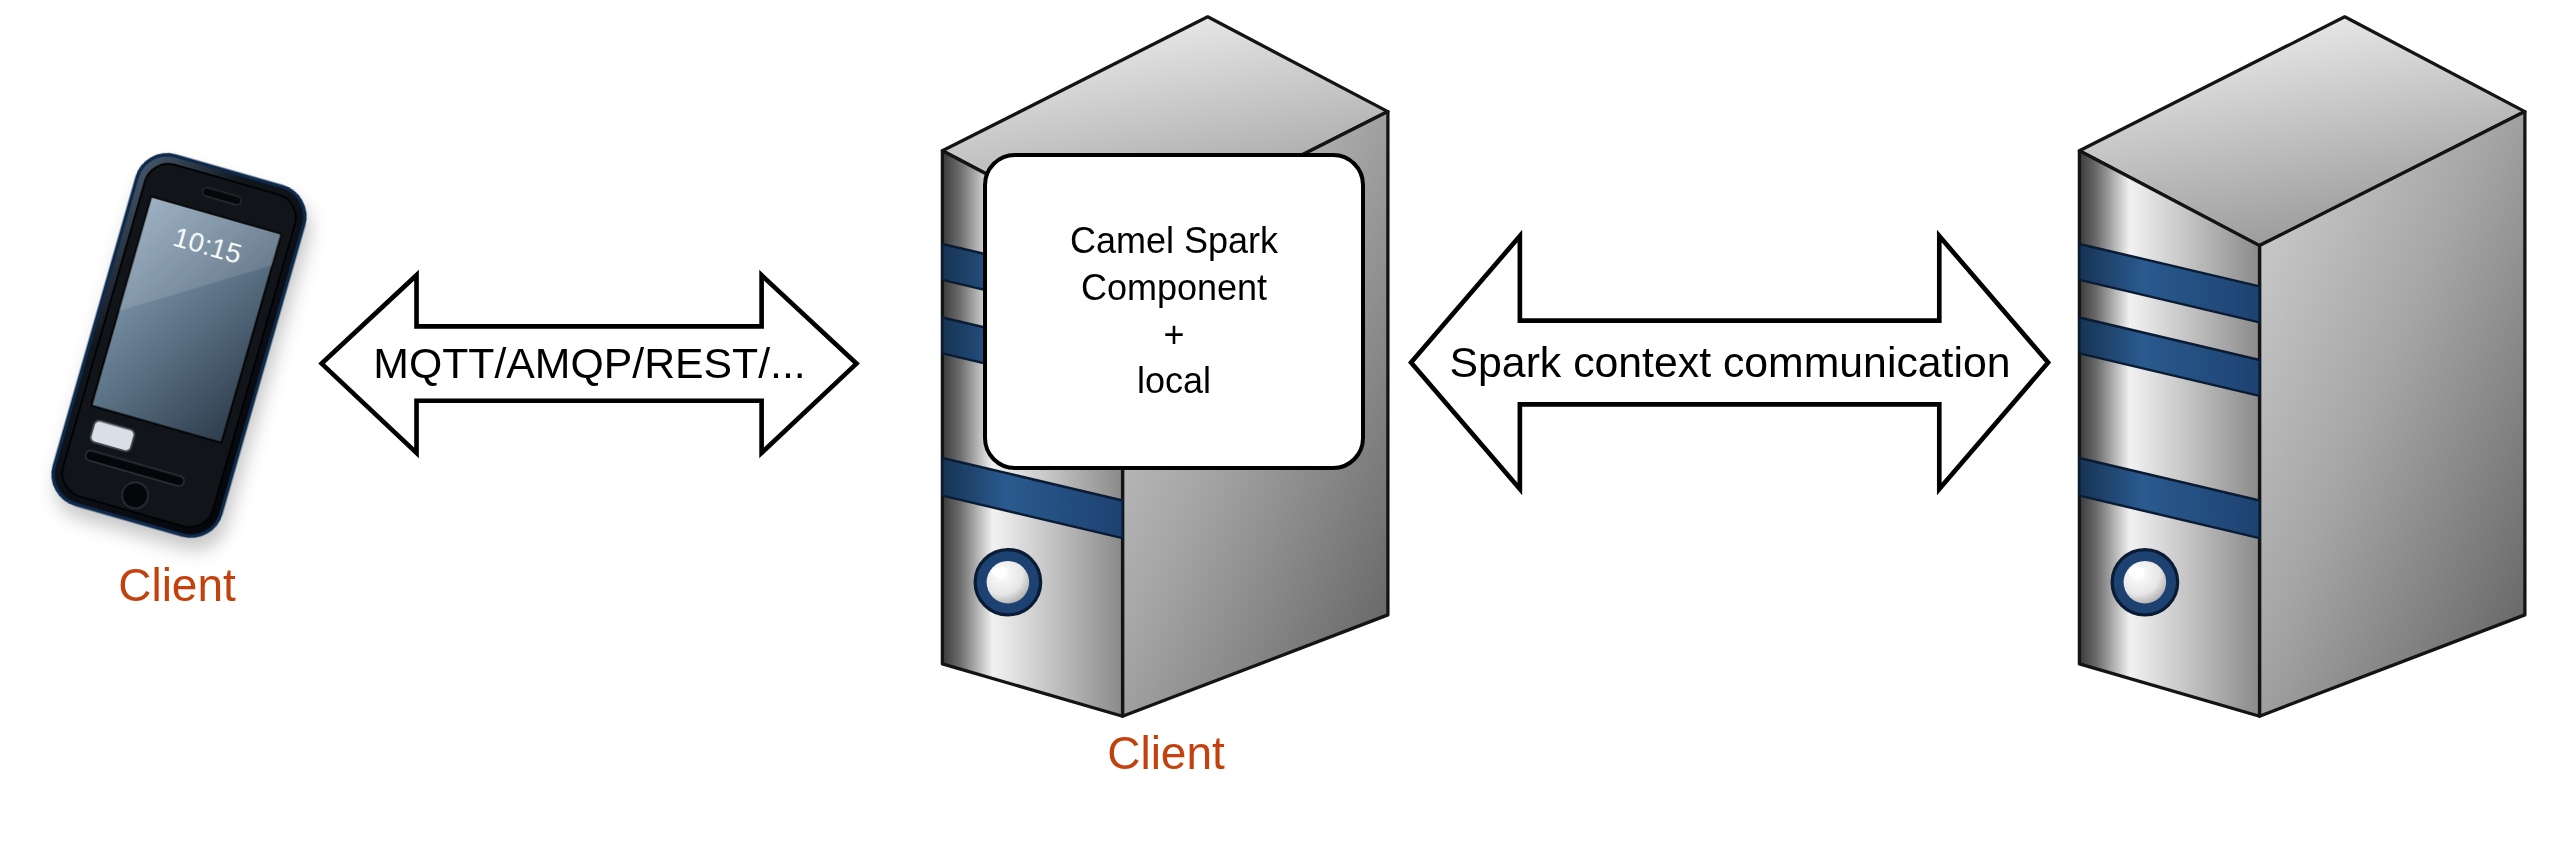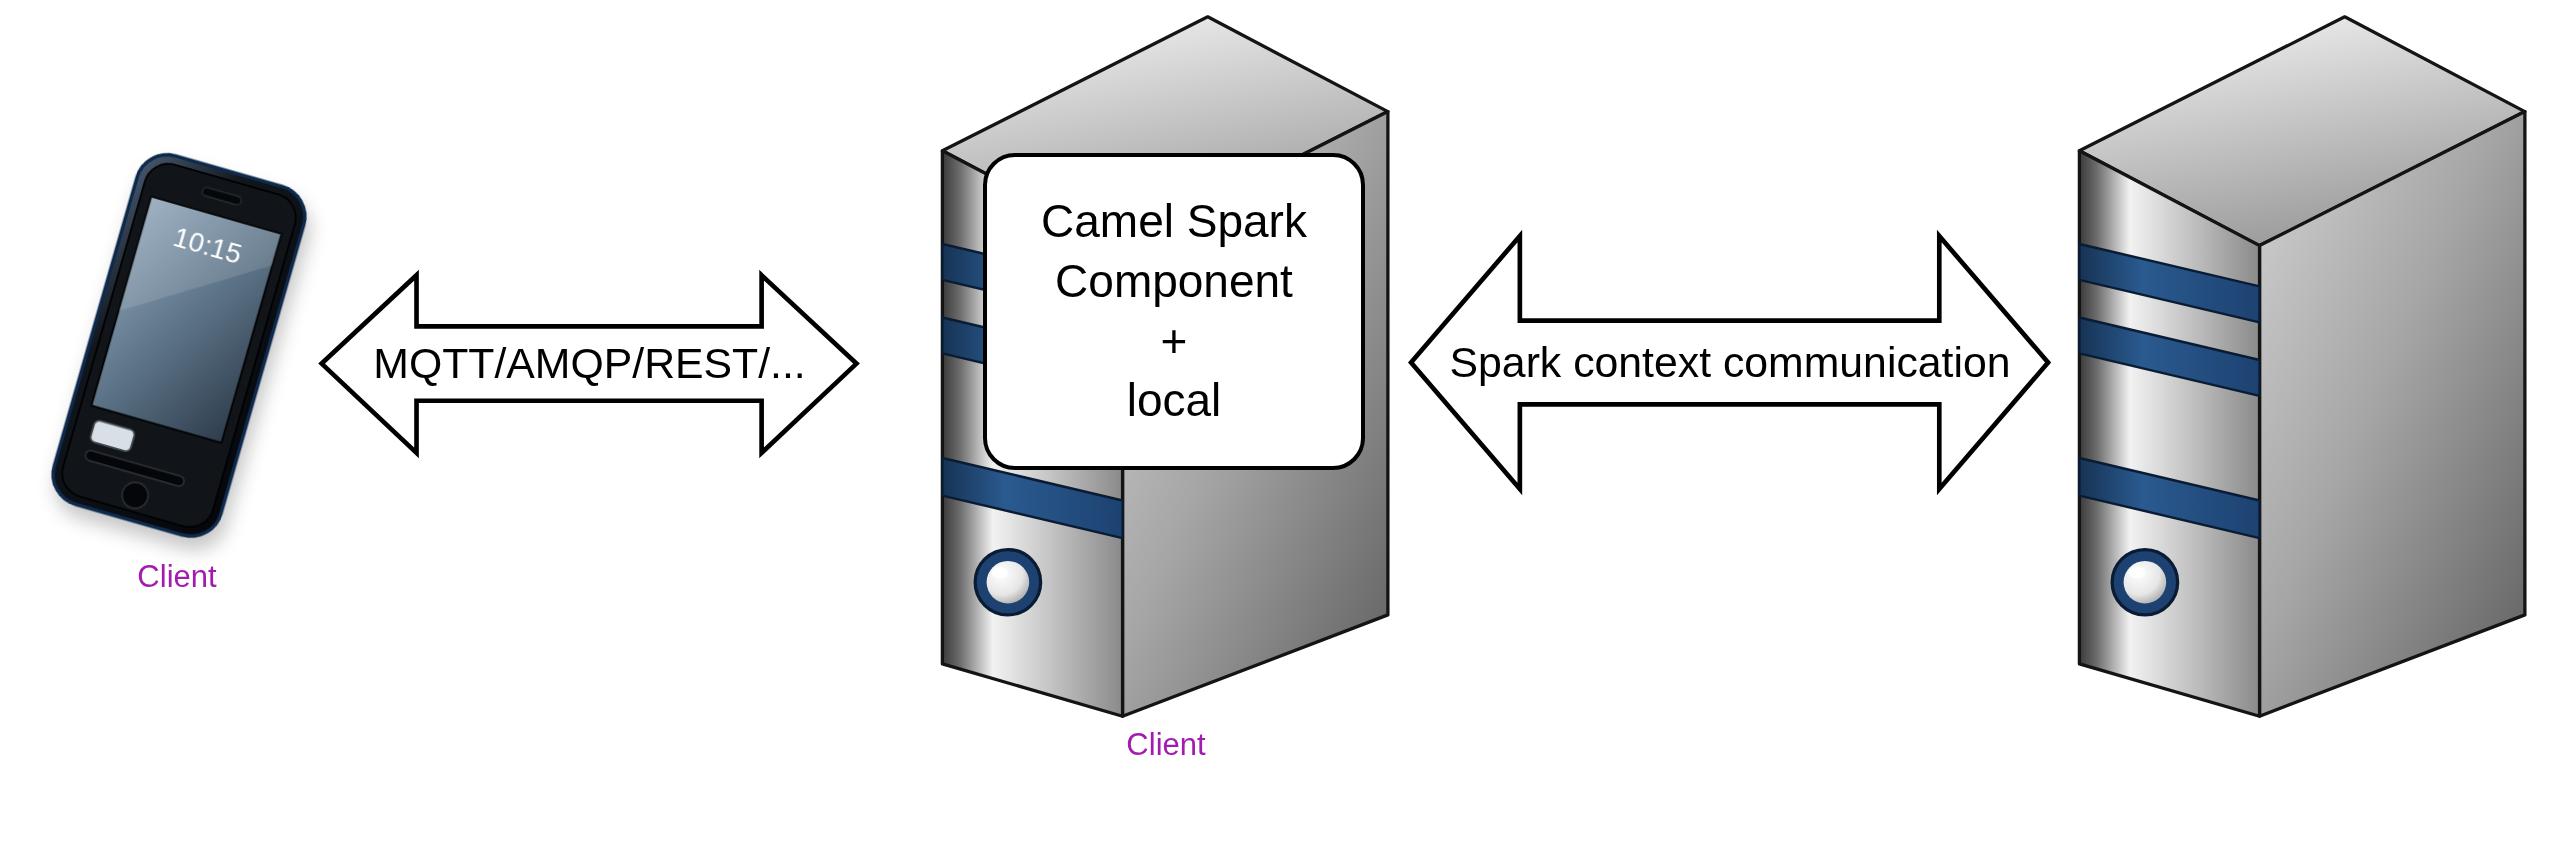--- a/index.html
+++ b/index.html
@@ -9,30 +9,30 @@
 
   .phone-wrap {
     position: absolute; left: 88px; top: 160px; width: 182px; height: 371px;
     transform: rotate(16deg); transform-origin: 50% 50%;
     filter: drop-shadow(7.4px 11.2px 9.3px rgba(0,0,0,0.22));
   }
   .phone-wrap svg { width: 100%; height: 100%; display: block; }
 
   .node-label {
     position: absolute; transform: translateX(-50%);
-    font-size: 31px; line-height: 1.1; white-space: nowrap; color: #a21caf;
+    font-size: 46px; line-height: 1.1; white-space: nowrap; color: #c2410c;
   }
 
   .server-svg { position: absolute; display: block; }
 
   .annotation-box {
     position: absolute; left: 983px; top: 153px; width: 382px; height: 317px;
     background: #ffffff; border: 4.7px solid #000; border-radius: 32px;
     display: flex; flex-direction: column; align-items: center; justify-content: center;
-    text-align: center; font-size: 46px; line-height: 1.3;
+    text-align: center; font-size: 36px; line-height: 1.3;
   }
   .annotation-box span { display: block; white-space: nowrap; }
 
   .arrow-svg { position: absolute; display: block; overflow: visible; }
   svg text { font-family: "Liberation Sans", sans-serif; }
 </style>
 </head>
 <body>
 
 <div class="canvas">

